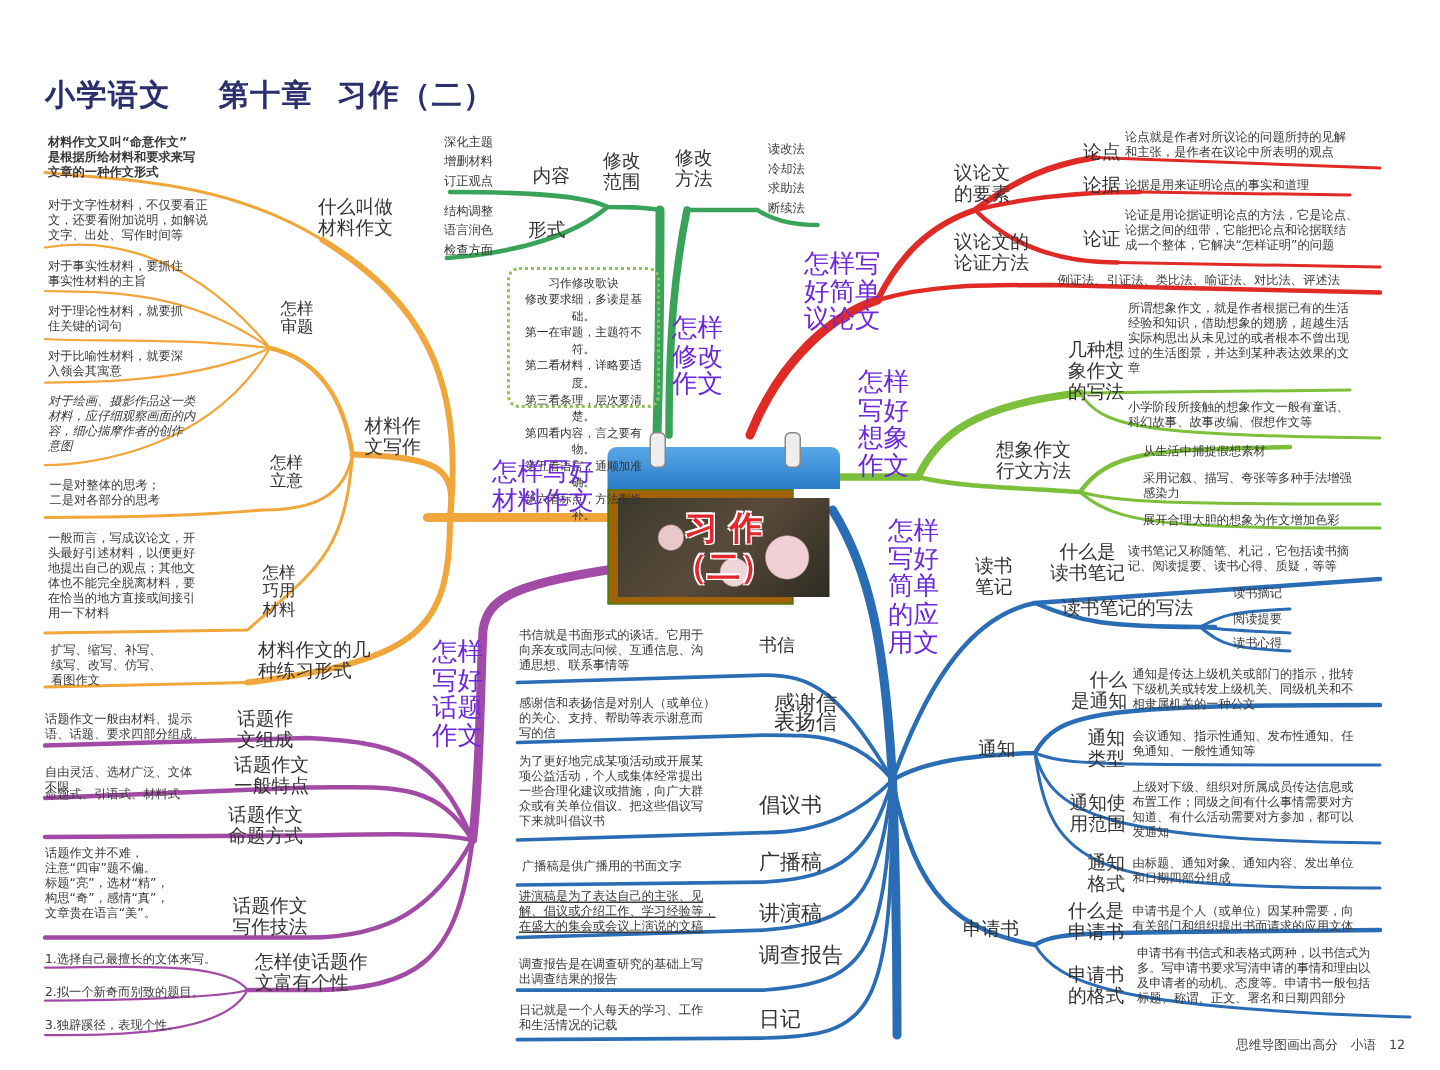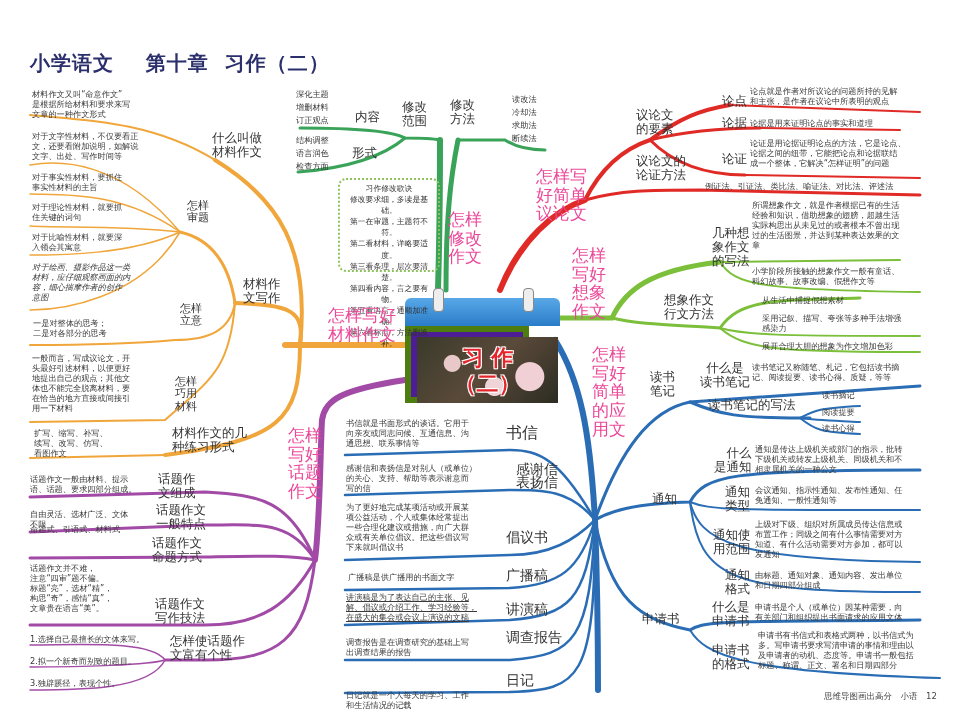--- a/index.html
+++ b/index.html
@@ -1,27 +1,27 @@
 <!DOCTYPE html>
 <html><head>
 <meta charset="utf-8">
 <style>
   html,body{margin:0;padding:0;background:#fff;}
   body{width:960px;height:713px;position:relative;overflow:hidden;font-family:"DejaVu Sans","Liberation Sans",sans-serif;color:#3a3a3a;}
   .t{position:absolute;white-space:pre-line;line-height:1.22;}
   .s{font-size:8.2px;color:#3a3a3a;}
   .m{font-size:12.5px;color:#333;line-height:1.12;}
-  .b{font-size:17px;color:#ec4899;line-height:1.1;}
+  .b{font-size:17px;color:#6d28d9;line-height:1.1;}
   .title{position:absolute;left:30px;top:50px;font-size:20px;font-weight:bold;color:#2b2f6b;letter-spacing:1px;}
   .title span{font-weight:bold;}
   svg.lines{position:absolute;left:0;top:0;}
   .poem{position:absolute;left:338px;top:178px;width:102px;height:94px;border:2px dotted #8fc25c;border-radius:8px;font-size:7.8px;line-height:11.1px;color:#333;padding:3px 3px;box-sizing:border-box;white-space:pre-line;text-align:center;}
   .cal{position:absolute;left:405px;top:288px;width:155px;height:115px;}
   .cal .top{position:absolute;left:0;top:10px;width:155px;height:28px;background:linear-gradient(#58a8e8,#2a7cc7);border-radius:6px 6px 0 0;}
-  .cal .body{position:absolute;left:0;top:38px;width:124px;height:77px;background:#4c1d95;border:6px solid #4d7c0f;box-sizing:border-box;}
+  .cal .body{position:absolute;left:0;top:38px;width:124px;height:77px;background:#a16207;border:1px solid #4d7c0f;box-sizing:border-box;}
   .cal .photo{position:absolute;left:6px;top:5px;width:141px;height:66px;background:radial-gradient(circle at 25% 40%,#e8c8c8 0 8px,transparent 9px),radial-gradient(circle at 80% 60%,#f0d0d4 0 14px,transparent 15px),radial-gradient(circle at 55% 75%,#efd5d8 0 9px,transparent 10px),linear-gradient(135deg,#3a3a2a,#5a4a3a 50%,#2c2c22);}
   .cal .ring{position:absolute;top:0;width:9px;height:22px;background:#eee;border:1px solid #888;border-radius:4px;}
   .cal .label{position:absolute;left:0;top:8px;width:141px;text-align:center;color:#e4262c;font-weight:bold;font-size:22px;line-height:26px;text-shadow:1px 1px 0 #fff,-1px -1px 0 #fff,1px -1px 0 #fff,-1px 1px 0 #fff;}
   .footer{position:absolute;left:776px;top:691px;font-size:8.5px;color:#444;margin-left:48px;}
 </style>
 </head>
 <body>
 
 <div class="title">
   <span>小学语文</span>&nbsp;&nbsp;&nbsp;
@@ -240,50 +240,50 @@
 <div class="t m" style="left:712px;top:643px;">申请书
 的格式</div>
 <div class="t s" style="left:758px;top:630px;">申请书有书信式和表格式两种，以书信式为
 多。写申请书要求写清申请的事情和理由以
 及申请者的动机、态度等。申请书一般包括
 标题、称谓、正文、署名和日期四部分</div>
 
 <div class="t s" style="left:346px;top:418px;">书信就是书面形式的谈话。它用于
 向亲友或同志问候、互通信息、沟
 通思想、联系事情等</div>
-<div class="t m" style="left:506px;top:424px;font-size:16px;">书信</div>
+<div class="t m" style="left:506px;top:424px;font-size:12px;">书信</div>
 <div class="t s" style="left:346px;top:463px;">感谢信和表扬信是对别人（或单位）
 的关心、支持、帮助等表示谢意而
 写的信</div>
 <div class="t m" style="left:505px;top:463px;font-size:14px;line-height:0.95;margin-left:11px;">感谢信
 表扬信</div>
 <div class="t s" style="left:346px;top:502px;">为了更好地完成某项活动或开展某
 项公益活动，个人或集体经常提出
 一些合理化建议或措施，向广大群
 众或有关单位倡议。把这些倡议写
 下来就叫倡议书</div>
 <div class="t m" style="left:506px;top:530px;font-size:14px;">倡议书</div>
 <div class="t s" style="left:348px;top:572px;">广播稿是供广播用的书面文字</div>
 <div class="t m" style="left:506px;top:568px;font-size:14px;">广播稿</div>
 <div class="t s" style="left:346px;top:592px;text-decoration:underline;">讲演稿是为了表达自己的主张、见
 解、倡议或介绍工作、学习经验等，
 在盛大的集会或会议上演说的文稿</div>
 <div class="t m" style="left:506px;top:602px;font-size:14px;">讲演稿</div>
 <div class="t s" style="left:346px;top:637px;">调查报告是在调查研究的基础上写
 出调查结果的报告</div>
 <div class="t m" style="left:506px;top:630px;font-size:14px;">调查报告</div>
-<div class="t s" style="left:346px;top:668px;margin-top:22px;">日记就是一个人每天的学习、工作
+<div class="t s" style="left:346px;top:668px;">日记就是一个人每天的学习、工作
 和生活情况的记载</div>
 <div class="t m" style="left:506px;top:673px;font-size:14px;">日记</div>
 
 <div class="t b" style="left:328px;top:306px;">怎样写好
 材料作文</div>
 <div class="t m" style="left:212px;top:131px;">什么叫做
 材料作文</div>
-<div class="t s" style="left:32px;top:89px;">材料作文又叫“命意作文”
+<div class="t s" style="left:32px;top:89px;font-weight:bold;">材料作文又叫“命意作文”
 是根据所给材料和要求来写
 文章的一种作文形式</div>
 <div class="t m" style="left:243px;top:277px;">材料作
 文写作</div>
 <div class="t m" style="left:187px;top:200px;font-size:11px;">怎样
 审题</div>
 <div class="t s" style="left:32px;top:131px;">对于文字性材料，不仅要看正
 文，还要看附加说明，如解说
 文字、出处、写作时间等</div>
 <div class="t s" style="left:32px;top:172px;">对于事实性材料，要抓住

